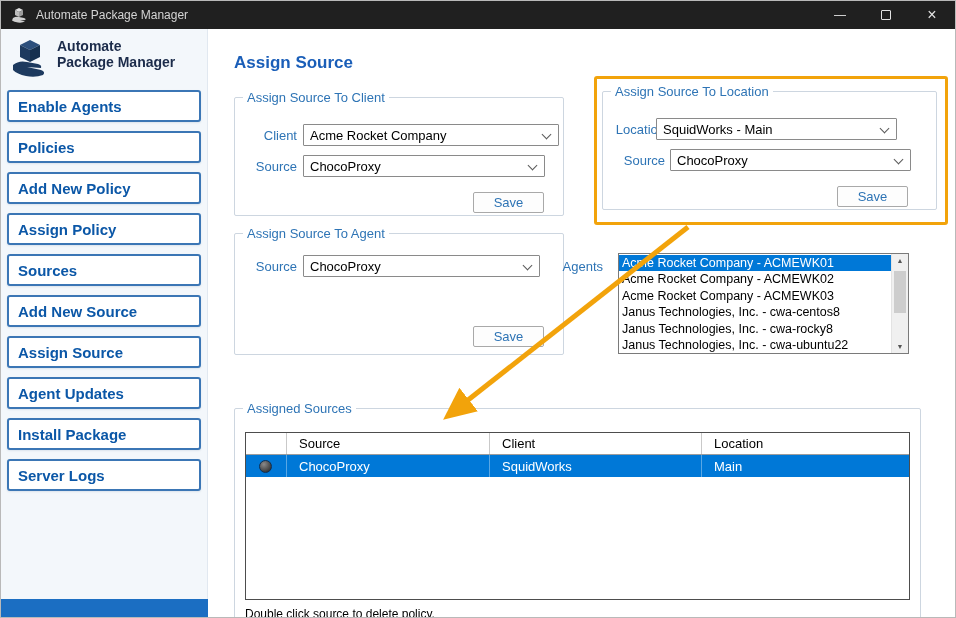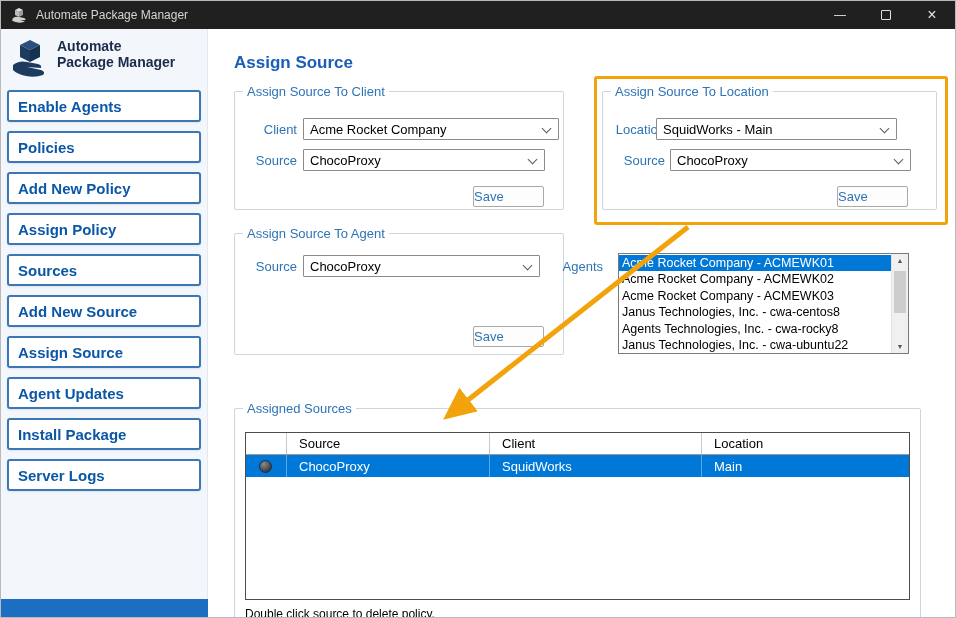--- a/index.html
+++ b/index.html
@@ -72,26 +72,26 @@
     font-size: 13px; color: #000; white-space: nowrap; overflow: hidden; cursor: default;
   }
   .combo .chev {
     position: absolute; right: 8px; top: 6px; width: 7px; height: 7px;
     border-right: 1.6px solid #5a5a5a; border-bottom: 1.6px solid #5a5a5a;
     transform: rotate(45deg);
   }
   .save-btn {
     position: absolute; width: 71px; height: 21px;
     background: #fdfdfd; border: 1px solid #a9a9a9; border-radius: 2px;
-    display: flex; align-items: center; justify-content: flex-start;
+    display: flex; align-items: center; justify-content: center;
     font-size: 13px; color: #2e74b5; cursor: default;
   }
 
   
-  .g-client   { left: 26px;  top: 62px;  width: 330px; height: 119px; }
+  .g-client   { left: 26px;  top: 68px;  width: 330px; height: 119px; }
   .g-location { left: 394px; top: 62px;  width: 335px; height: 119px; }
   .g-agent    { left: 26px;  top: 204px; width: 330px; height: 122px; }
   .g-assigned { left: 26px;  top: 356px; width: 687px; height: 217px; margin-top: 23px; }
 
   
   .agents-label { position: absolute; left: 340px; top: 230px; width: 55px; }
   .agents-list {
     position: absolute; left: 410px; top: 224px; width: 291px; height: 101px;
     background: #ffffff; border: 1px solid #7a7a7a; overflow: hidden;
   }
@@ -243,21 +243,21 @@
   </div>
 
   <span class="field-label agents-label">Agents</span>
 
   <div class="agents-list">
     <div class="agents-inner">
       <div class="agent-item selected">Acme Rocket Company - ACMEWK01</div>
       <div class="agent-item">Acme Rocket Company - ACMEWK02</div>
       <div class="agent-item">Acme Rocket Company - ACMEWK03</div>
       <div class="agent-item">Janus Technologies, Inc. - cwa-centos8</div>
-      <div class="agent-item">Agents Technologies, Inc. - cwa-rocky8</div>
+      <div class="agent-item">Janus Technologies, Inc. - cwa-rocky8</div>
       <div class="agent-item">Janus Technologies, Inc. - cwa-ubuntu22</div>
     </div>
     <div class="vscroll">
       <div class="arr up">▲</div>
       <div class="thumb"></div>
       <div class="arr down">▼</div>
     </div>
   </div>
 
   <div class="groupbox g-assigned">

